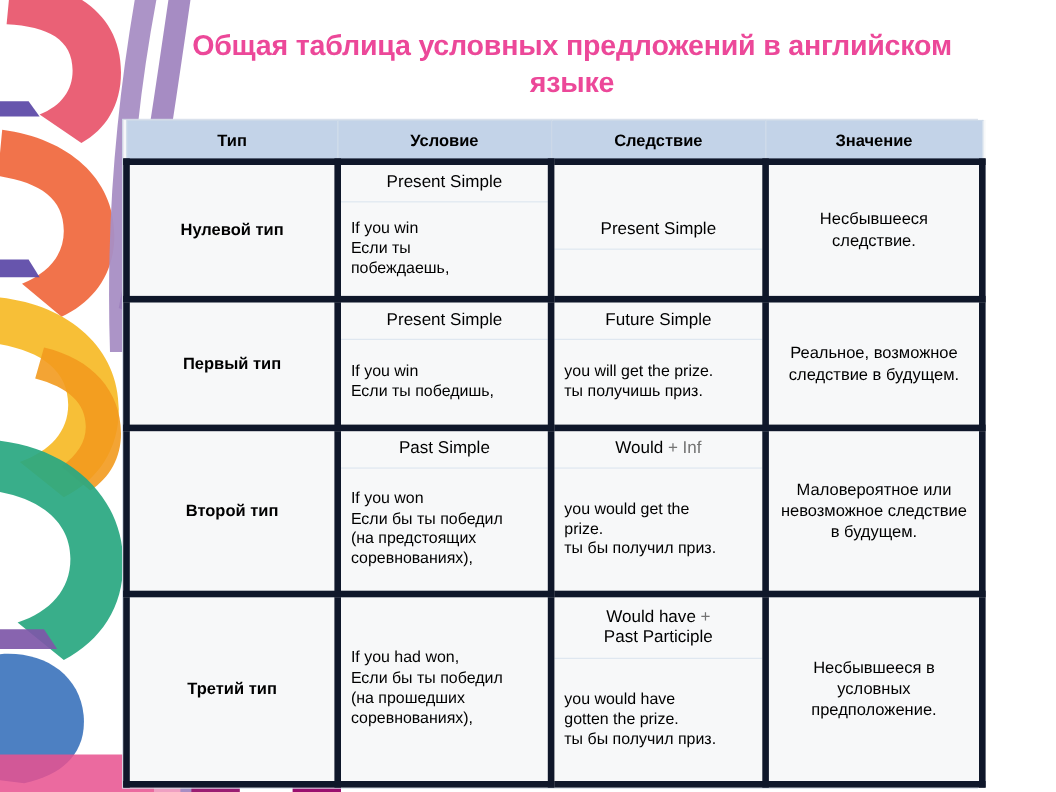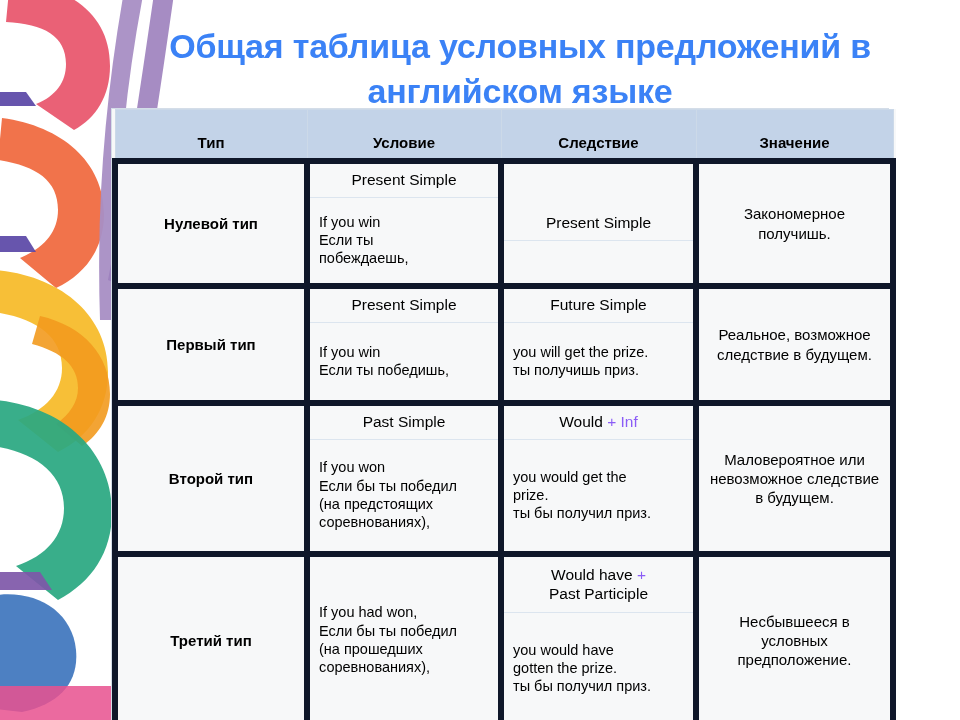--- a/index.html
+++ b/index.html
@@ -40,23 +40,23 @@
     pointer-events: none;
   }
 
   
   #title {
     position: absolute;
     left: 150px;
     top: 24px;
     width: 740px;
     text-align: center;
-    font-size: 34px;
+    font-size: 26px;
     font-weight: bold;
-    color: #3b82f6;
+    color: #ec4899;
     line-height: 1.32;
     letter-spacing: -0.2px;
   }
 
   
   #table-wrap {
     position: absolute;
     left: 111px;
     top: 108px;
     width: 778px;
@@ -73,21 +73,21 @@
   table.cond col.c2 { width: 194px; }
   table.cond col.c3 { width: 195px; }
   table.cond col.c4 { width: 197px; }
 
   table.cond th {
     background: #c3d3e8;
     color: #000000;
     font-size: 15px;
     font-weight: bold;
     text-align: center;
-    padding: 24px 4px 7px 4px;
+    padding: 10px 4px 7px 4px;
     border: 1px solid #ccd9e8;
     height: 17px;
   }
   table.cond td {
     border: 6px solid #0f172a;
     vertical-align: middle;
     background: #f7f8f9;
     color: #000000;
   }
 
@@ -119,21 +119,21 @@
     background: #f7f8f9;
   }
   td.tense {
     text-align: center;
     color: #2222cc;
     font-size: 15.5px;
     padding: 6px 4px 7px 4px;
     border-bottom: 1px solid #dce5ef !important;
     line-height: 1.25;
   }
-  td.tense .plain { color: #8b5cf6; }
+  td.tense .plain { color: #737373; }
   td.example {
     text-align: left;
     font-size: 14.5px;
     padding: 7px 8px 8px 9px;
     line-height: 1.26;
     color: #000000;
   }
 
   .r0 .tense { height: 20px; }
   .r0 .example { height: 70px; }
@@ -227,21 +227,21 @@
           </td>
           <td class="split-cell">
             <table class="inner r0">
               <tbody>
                   <tr>
                     <td class="tense"><span>Present Simple</span><span class="plain"></span></td>
                   </tr>
             </tbody>
               </table>
           </td>
-          <td class="meaning-cell">Закономерное получишь.</td>
+          <td class="meaning-cell">Несбывшееся следствие.</td>
         </tr>
 
         <tr>
           <td class="type-cell">Первый тип</td>
           <td class="split-cell">
             <table class="inner r1">
               <tbody>
                   <tr>
                     <td class="tense"><span>Present Simple</span><span class="plain"></span></td>
                   </tr>

